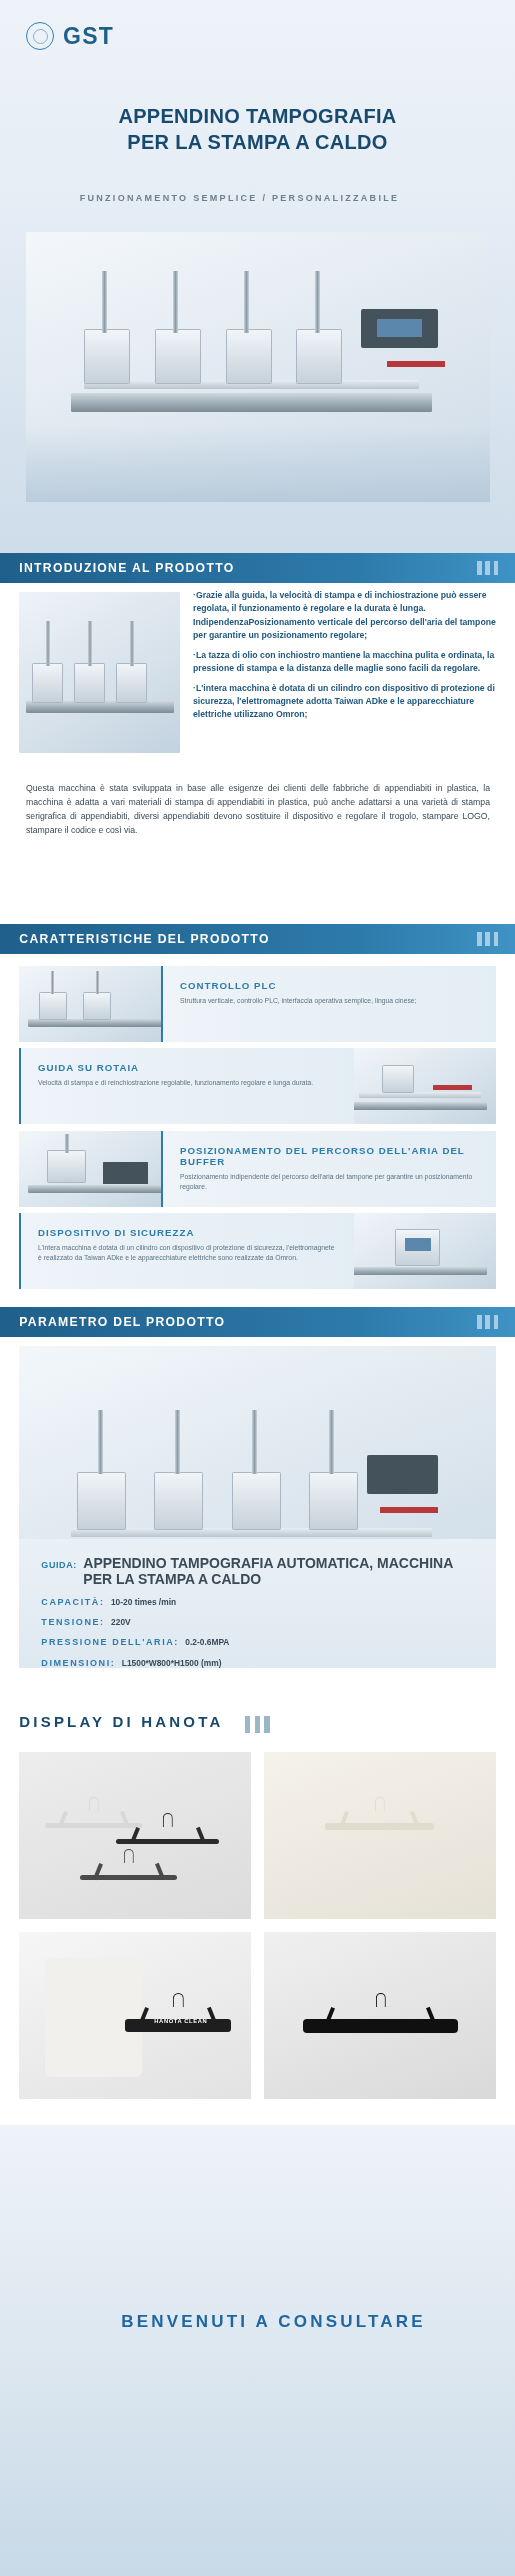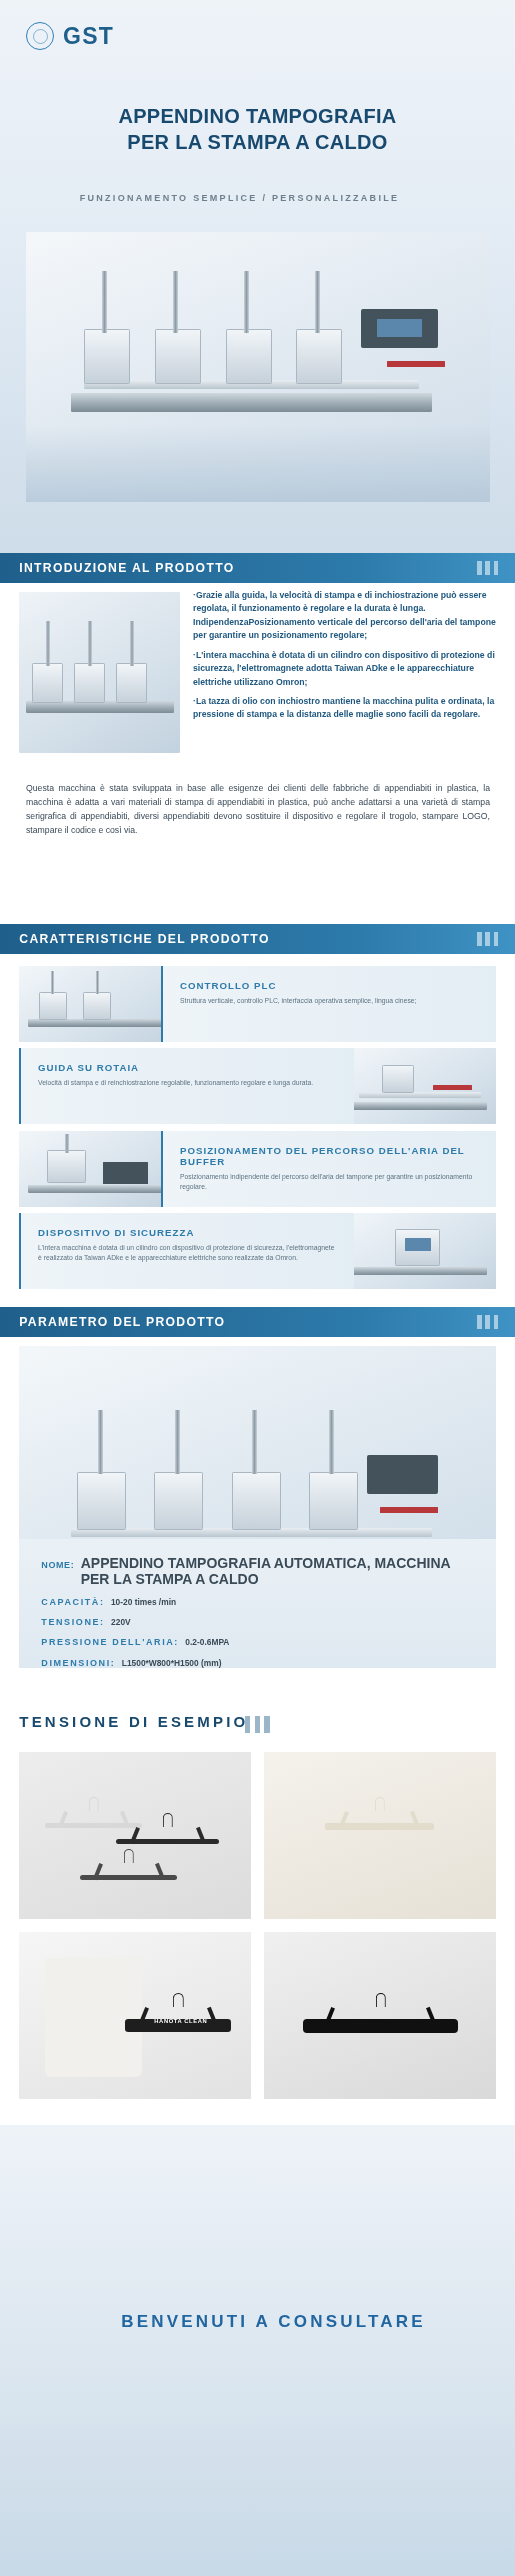--- a/index.html
+++ b/index.html
@@ -352,22 +352,22 @@
     <div class="machine m-box" style="left:13px; top:71px; width:31px; height:40px;"></div>
     <div class="machine m-box" style="left:55px; top:71px; width:31px; height:40px;"></div>
     <div class="machine m-box" style="left:97px; top:71px; width:31px; height:40px;"></div>
     <div class="machine m-post" style="left:27px; top:29px; width:3.9px; height:45px;"></div>
     <div class="machine m-post" style="left:69px; top:29px; width:3.9px; height:45px;"></div>
     <div class="machine m-post" style="left:111px; top:29px; width:3.9px; height:45px;"></div>
   </div>
 
   <div class="intro-text">
     <p>·Grazie alla guida, la velocità di stampa e di inchiostrazione può essere regolata, il funzionamento è regolare e la durata è lunga. IndipendenzaPosizionamento verticale del percorso dell'aria del tampone per garantire un posizionamento regolare;</p>
+    <p>·La tazza di olio con inchiostro mantiene la macchina pulita e ordinata, la pressione di stampa e la distanza delle maglie sono facili da regolare.</p>
     <p>·L'intera macchina è dotata di un cilindro con dispositivo di protezione di sicurezza, l'elettromagnete adotta Taiwan ADke e le apparecchiature elettriche utilizzano Omron;</p>
-    <p>·La tazza di olio con inchiostro mantiene la macchina pulita e ordinata, la pressione di stampa e la distanza delle maglie sono facili da regolare.</p>
   </div>
 
   <div class="intro-para">Questa macchina è stata sviluppata in base alle esigenze dei clienti delle fabbriche di appendiabiti in plastica, la macchina è adatta a vari materiali di stampa di appendiabiti in plastica, può anche adattarsi a una varietà di stampa serigrafica di appendiabiti, diversi appendiabiti devono sostituire il dispositivo e regolare il trogolo, stampare LOGO, stampare il codice e così via.</div>
 
   <div class="banner" style="top:924px;">
     <span class="banner-title">CARATTERISTICHE DEL PRODOTTO</span>
     <span class="banner-bars">
         <i></i>
         <i></i>
         <i></i>
@@ -453,42 +453,42 @@
     <div class="machine m-post" style="left:79px; top:64px; width:5.2px; height:64px;"></div>
     <div class="machine m-post" style="left:156px; top:64px; width:5.2px; height:64px;"></div>
     <div class="machine m-post" style="left:233px; top:64px; width:5.2px; height:64px;"></div>
     <div class="machine m-post" style="left:310px; top:64px; width:5.2px; height:64px;"></div>
     <div class="machine m-dark" style="left:348px; top:109px; width:71px; height:39px; border-radius:1.9px;"></div>
     <div class="machine m-red" style="left:361px; top:161px; width:58px; height:6.4px;"></div>
   </div>
 
   <div class="param-block">
     <div class="param-row first">
-      <span class="param-key">NOME:</span>
+      <span class="param-key">GUIDA:</span>
       <span class="param-val">APPENDINO TAMPOGRAFIA AUTOMATICA, MACCHINA PER LA STAMPA A CALDO</span>
     </div>
     <div class="param-row">
       <span class="param-key">CAPACITÀ:</span>
       <span class="param-val">10-20 times /min</span>
     </div>
     <div class="param-row">
       <span class="param-key">TENSIONE:</span>
       <span class="param-val">220V</span>
     </div>
     <div class="param-row">
       <span class="param-key">PRESSIONE DELL'ARIA:</span>
       <span class="param-val">0.2-0.6MPA</span>
     </div>
     <div class="param-row">
       <span class="param-key">DIMENSIONI:</span>
       <span class="param-val">L1500*W800*H1500 (mm)</span>
     </div>
   </div>
 
-  <div class="gal-title">TENSIONE DI ESEMPIO</div>
+  <div class="gal-title">DISPLAY DI HANOTA</div>
   <div class="gal-bars">
       <i></i>
       <i></i>
       <i></i>
     </div>
 
   <div class="gal a">
     <div class="hanger" style="left:26px; top:45px; width:97px; height:45px; color:#d8d8d8;">
       <span class="hook"></span>
       <span class="sideL"></span>

